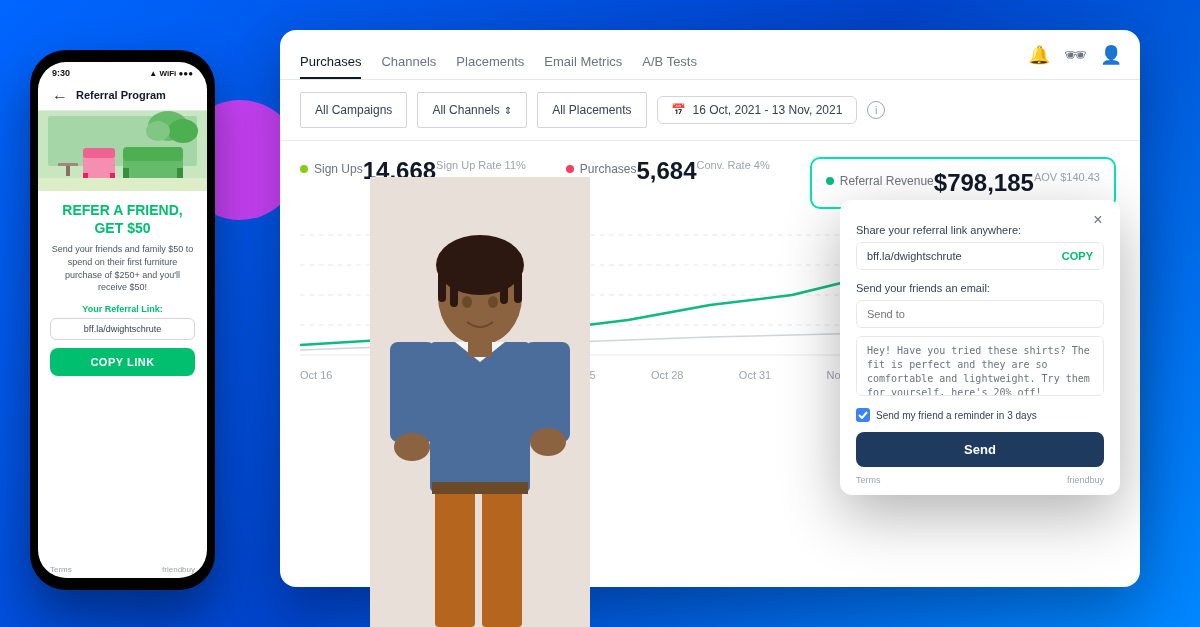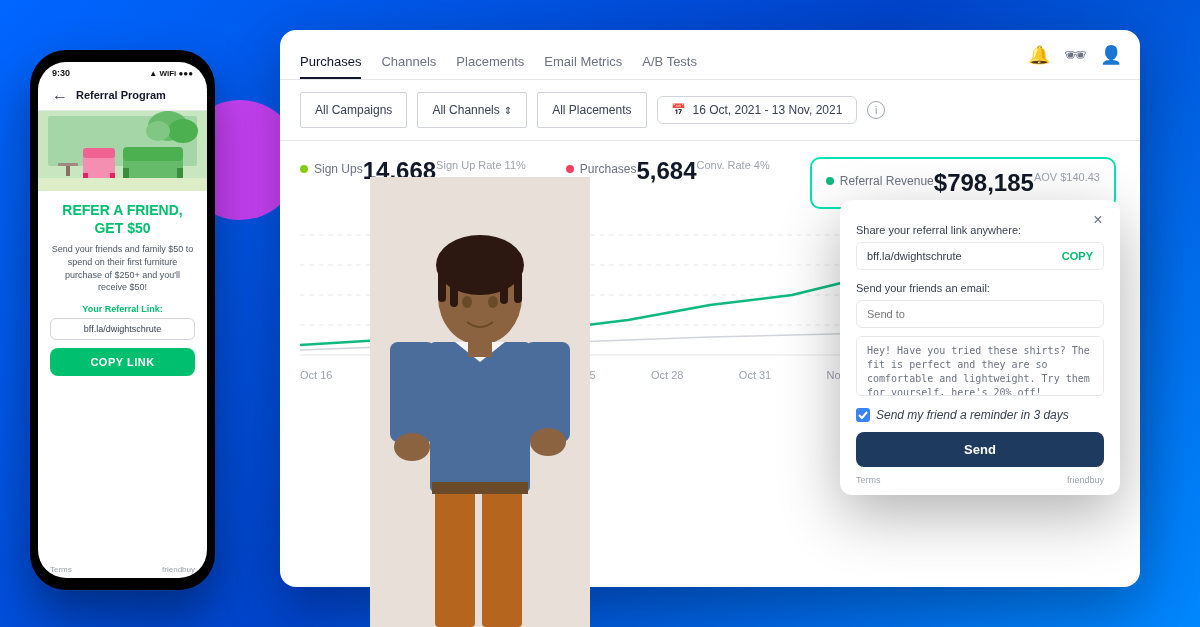--- a/index.html
+++ b/index.html
@@ -507,23 +507,22 @@
       width: 14px;
       height: 14px;
       background: #3b82f6;
       border-radius: 3px;
       display: flex;
       align-items: center;
       justify-content: center;
     }
 
     .popup-checkbox-label {
-      font-size: 12px;
+      font-size: 10px;
       color: #374151;
-      font-style: italic;
     }
 
     .popup-send-btn {
       width: 100%;
       background: #1e3a5f;
       color: white;
       border: none;
       border-radius: 8px;
       padding: 10px;
       font-size: 13px;

